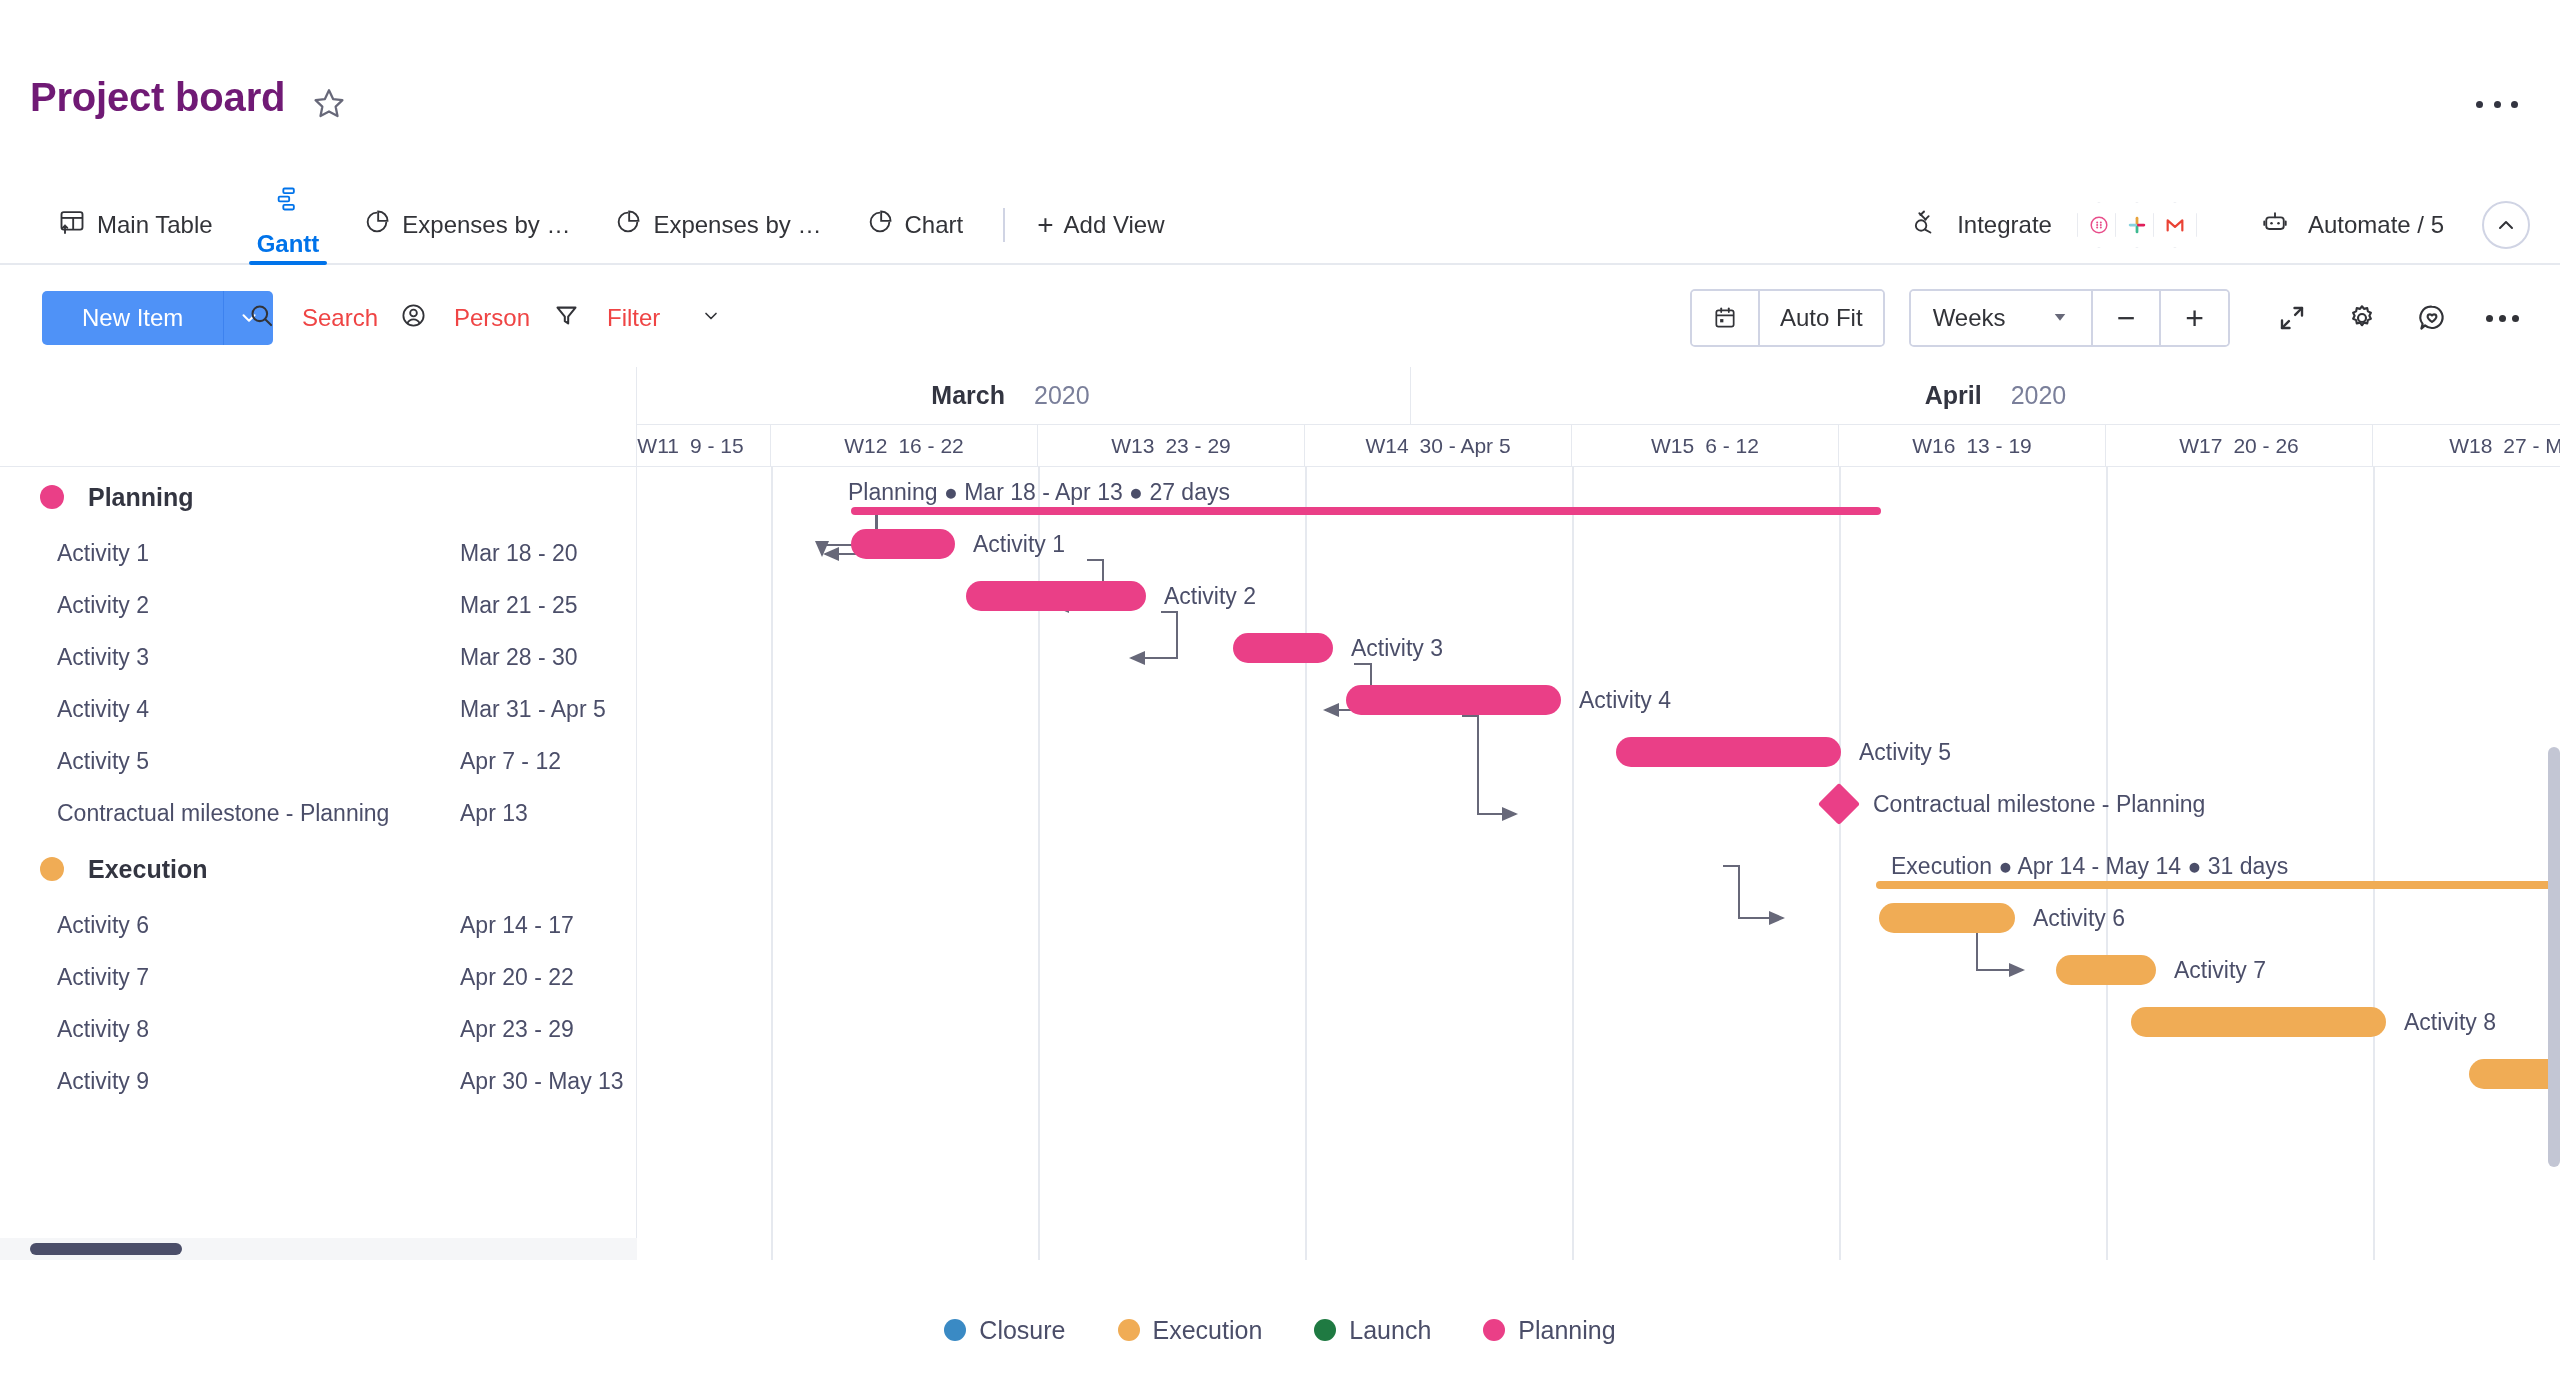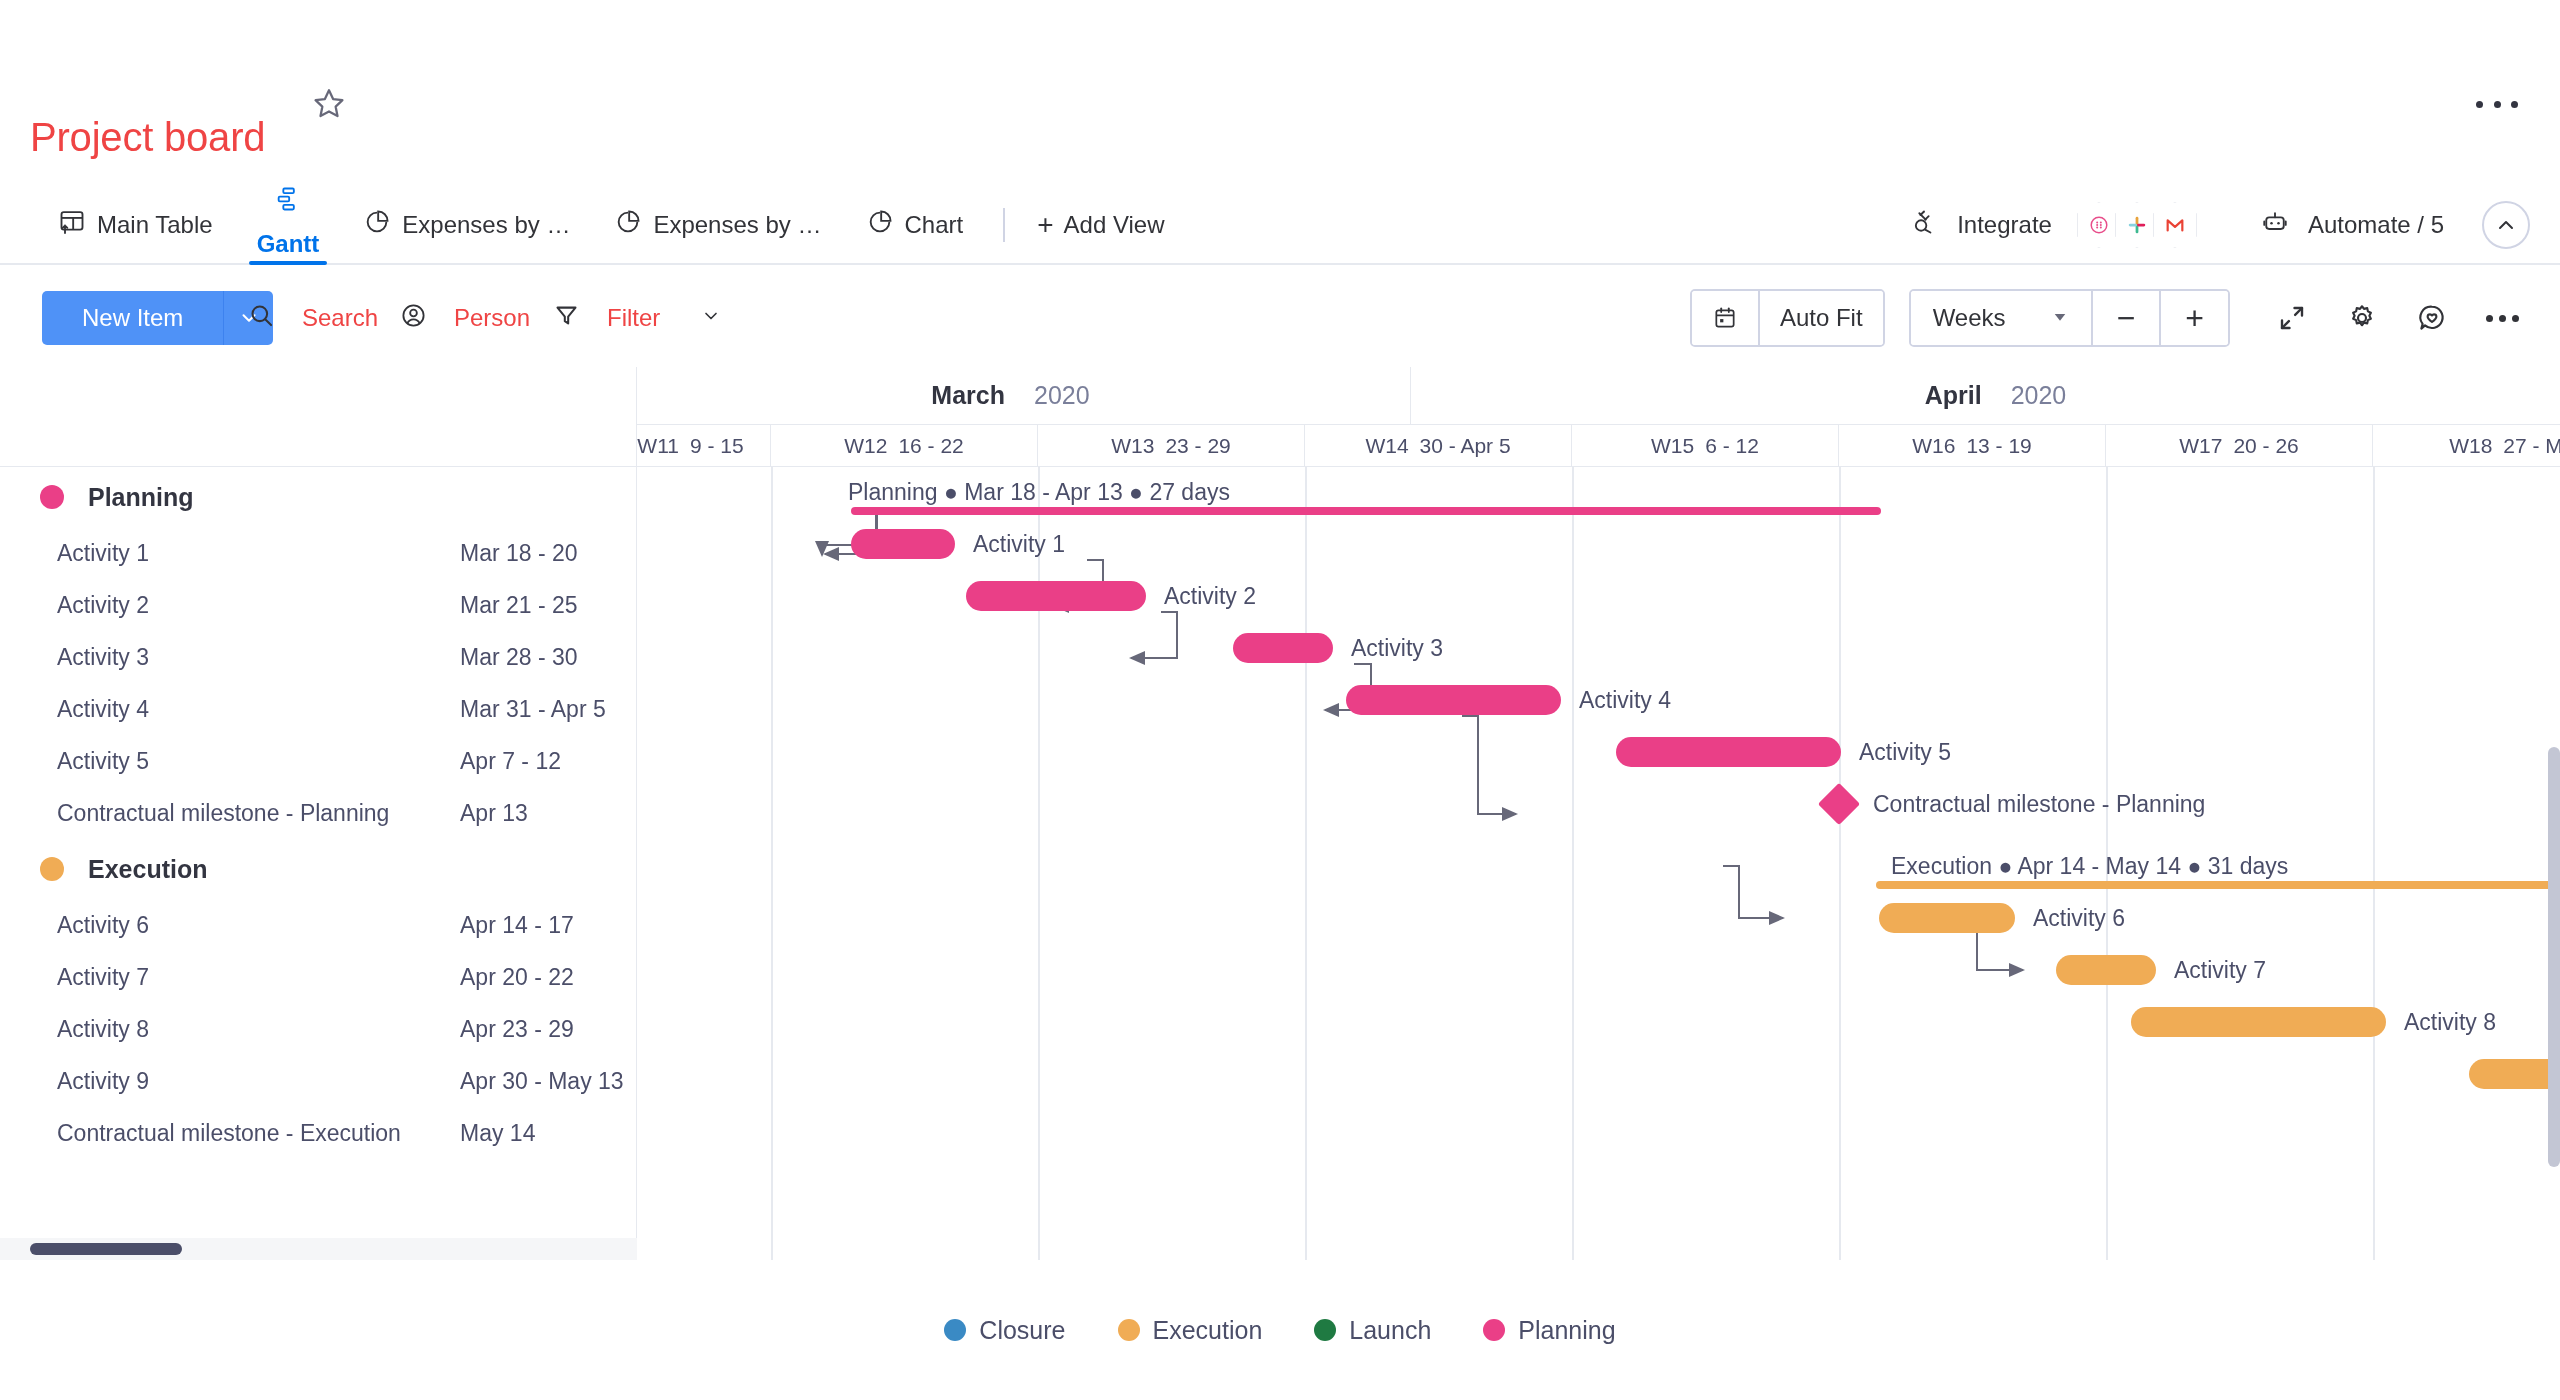--- a/index.html
+++ b/index.html
@@ -11,23 +11,22 @@
     overflow: hidden;
   }
 
   
   .titlebar {
     position: absolute; left: 0; top: 0; width: 2560px; height: 185px;
     background: #fff;
   }
   .board-title {
     position: absolute; left: 30px; top: 75px;
-    font-size: 40px; font-weight: normal; color: #ef4444;
+    font-size: 40px; font-weight: bold; color: #701a75;
     letter-spacing: -0.2px;
-    margin-top: 40px;
   }
   .star-icon {
     position: absolute; left: 312px; top: 86px;
     width: 34px; height: 34px; cursor: pointer;
   }
   .more-top {
     position: absolute; right: 42px; top: 92px;
     width: 42px; height: 24px; display: flex; align-items: center;
     justify-content: space-between; cursor: pointer;
   }
@@ -513,24 +512,20 @@
       <span class="tdate">Apr 20 - 22</span>
     </div>
     <div class="row taskrow">
       <span class="tname">Activity 8</span>
       <span class="tdate">Apr 23 - 29</span>
     </div>
     <div class="row taskrow">
       <span class="tname">Activity 9</span>
       <span class="tdate">Apr 30 - May 13</span>
     </div>
-    <div class="row taskrow">
-      <span class="tname">Contractual milestone - Execution</span>
-      <span class="tdate">May 14</span>
-    </div>
 
     <div class="hscroll">
       <div class="thumb"></div>
     </div>
   </div>
 
   <div class="timeline">
     <div class="tl-inner">
 
       <div class="monthrow">

